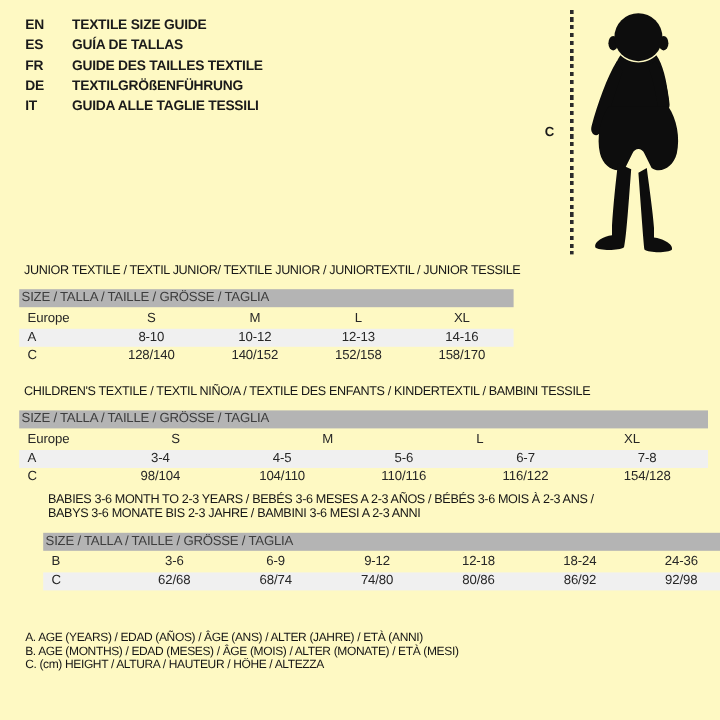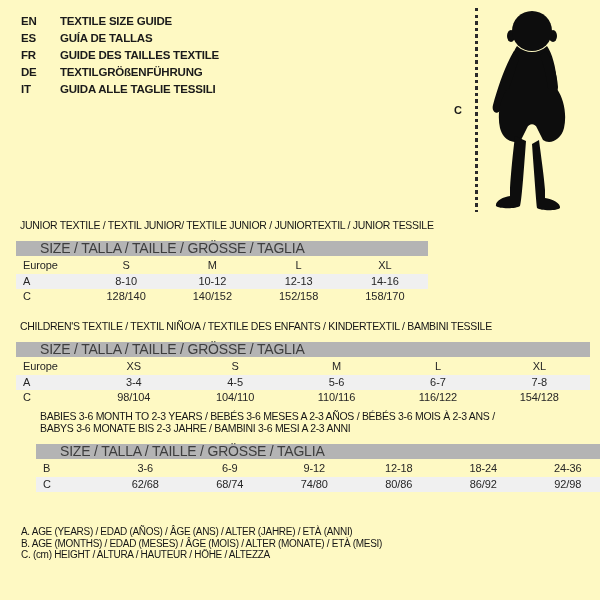--- a/index.html
+++ b/index.html
@@ -18,21 +18,21 @@
     background:repeating-linear-gradient(to bottom,#2b2b2b 0 3.5px,transparent 3.5px 6.5px);}
   .baby-svg{position:absolute;left:42px;top:1px;}
 
   
   .sec{position:absolute;left:16px;}
   #sec-0{top:219px;width:412px;}
   #sec-1{top:320px;width:574px;}
   #sec-2{top:410px;width:574px;margin-left:20px;}
   .sec-title{font-weight:normal;font-size:10.5px;letter-spacing:-0.3px;line-height:12px;margin-left:4px;white-space:nowrap;color:#161616;}
   .size-bar{margin-top:10px;height:15px;line-height:15px;background:#b4b4b4;color:#3d3d3d;
-    font-size:14px;padding-left:24px;letter-spacing:-0.2px;margin-bottom:2px;white-space:nowrap;}
+    font-size:11px;padding-left:2px;letter-spacing:-0.2px;margin-bottom:2px;white-space:nowrap;}
   .trow{display:flex;height:15.5px;line-height:15.5px;font-size:11px;color:#262626;letter-spacing:-0.1px;}
   .tbody .trow:nth-child(even){background:#f0f0f0;}
   .tcell{flex:1;text-align:center;}
   .tcell.first{flex:0 0 60px;text-align:left;padding-left:7px;}
 
   
   .notes{position:absolute;left:21px;top:526px;}
   .note-line{font-weight:normal;font-size:10px;letter-spacing:-0.3px;line-height:11.5px;white-space:nowrap;color:#161616;}
 </style>
 </head>
@@ -108,21 +108,20 @@
             <div class="tcell">158/170</div>
           </div>
         </div>
       </div>
       <div class="sec" id="sec-1">
         <div class="sec-title">CHILDREN'S TEXTILE / TEXTIL NIÑO/A / TEXTILE DES ENFANTS / KINDERTEXTIL / BAMBINI TESSILE</div>
         <div class="size-bar">SIZE / TALLA / TAILLE / GRÖSSE / TAGLIA</div>
         <div class="tbody">
           <div class="trow">
             <div class="tcell first">Europe</div>
-            <div class="tcell">XS</div>
             <div class="tcell">S</div>
             <div class="tcell">M</div>
             <div class="tcell">L</div>
             <div class="tcell">XL</div>
           </div>
           <div class="trow">
             <div class="tcell first">A</div>
             <div class="tcell">3-4</div>
             <div class="tcell">4-5</div>
             <div class="tcell">5-6</div>

